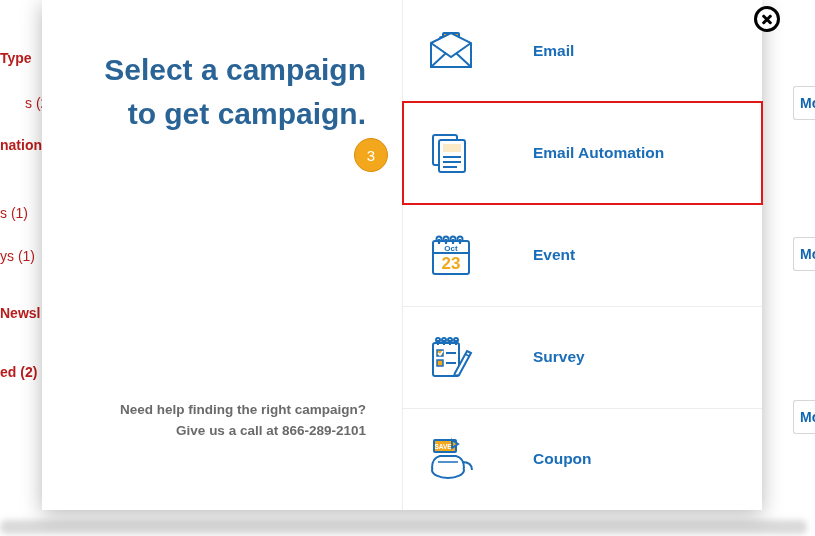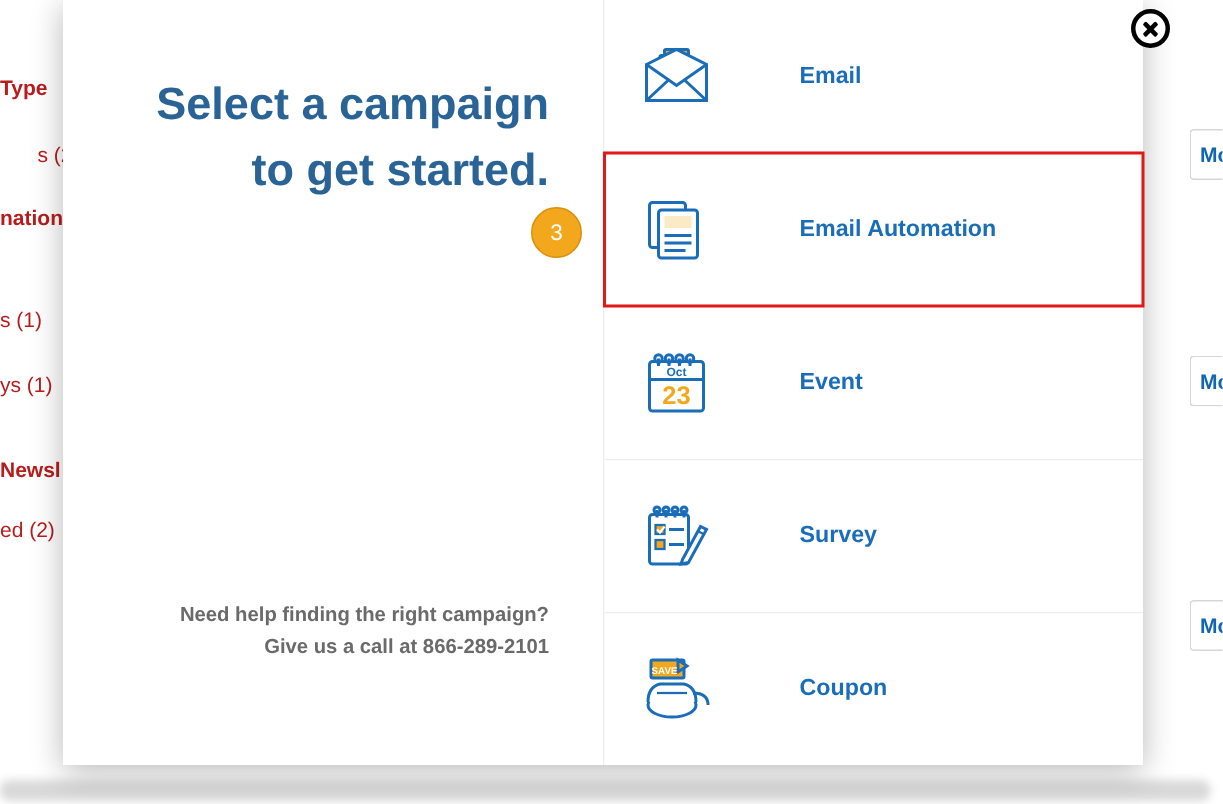--- a/index.html
+++ b/index.html
@@ -182,33 +182,33 @@
 
 <div class="bg-page">
   <div class="sidebar-bg">
     <div class="plus">+</div>
     <div class="row" style="top:50px;font-weight:700;">Type</div>
     <div class="row" style="top:95px;margin-left:25px;">s (21)</div>
     <div class="row" style="top:137px;font-weight:bold;">nation</div>
     <div class="row" style="top:205px;">s (1)</div>
     <div class="row" style="top:248px;">ys (1)</div>
     <div class="row" style="top:305px;font-weight:700;">Newsl</div>
-    <div class="row" style="top:345px;font-weight:400;">ed (2)</div>
+    <div class="row" style="top:364px;font-weight:700;">ed (2)</div>
   </div>
   <div class="mo-btn" style="top:86px;">Mo</div>
   <div class="mo-btn" style="top:237px;">Mo</div>
   <div class="mo-btn" style="top:400px;">Mo</div>
   <div class="shadow-strip"></div>
 </div>
 
 <div class="modal">
   <div class="modal-left">
     <div class="modal-title">
       <span>Select a campaign</span><br>
-      <span>to get started.</span>
+      <span>to get campaign.</span>
     </div>
     <div class="help-block">
       <span>Need help finding the right campaign?</span><br>
       <span>Give us a call at 866-289-2101</span>
     </div>
   </div>
 
   <div class="modal-right">
 
     <div class="option">

